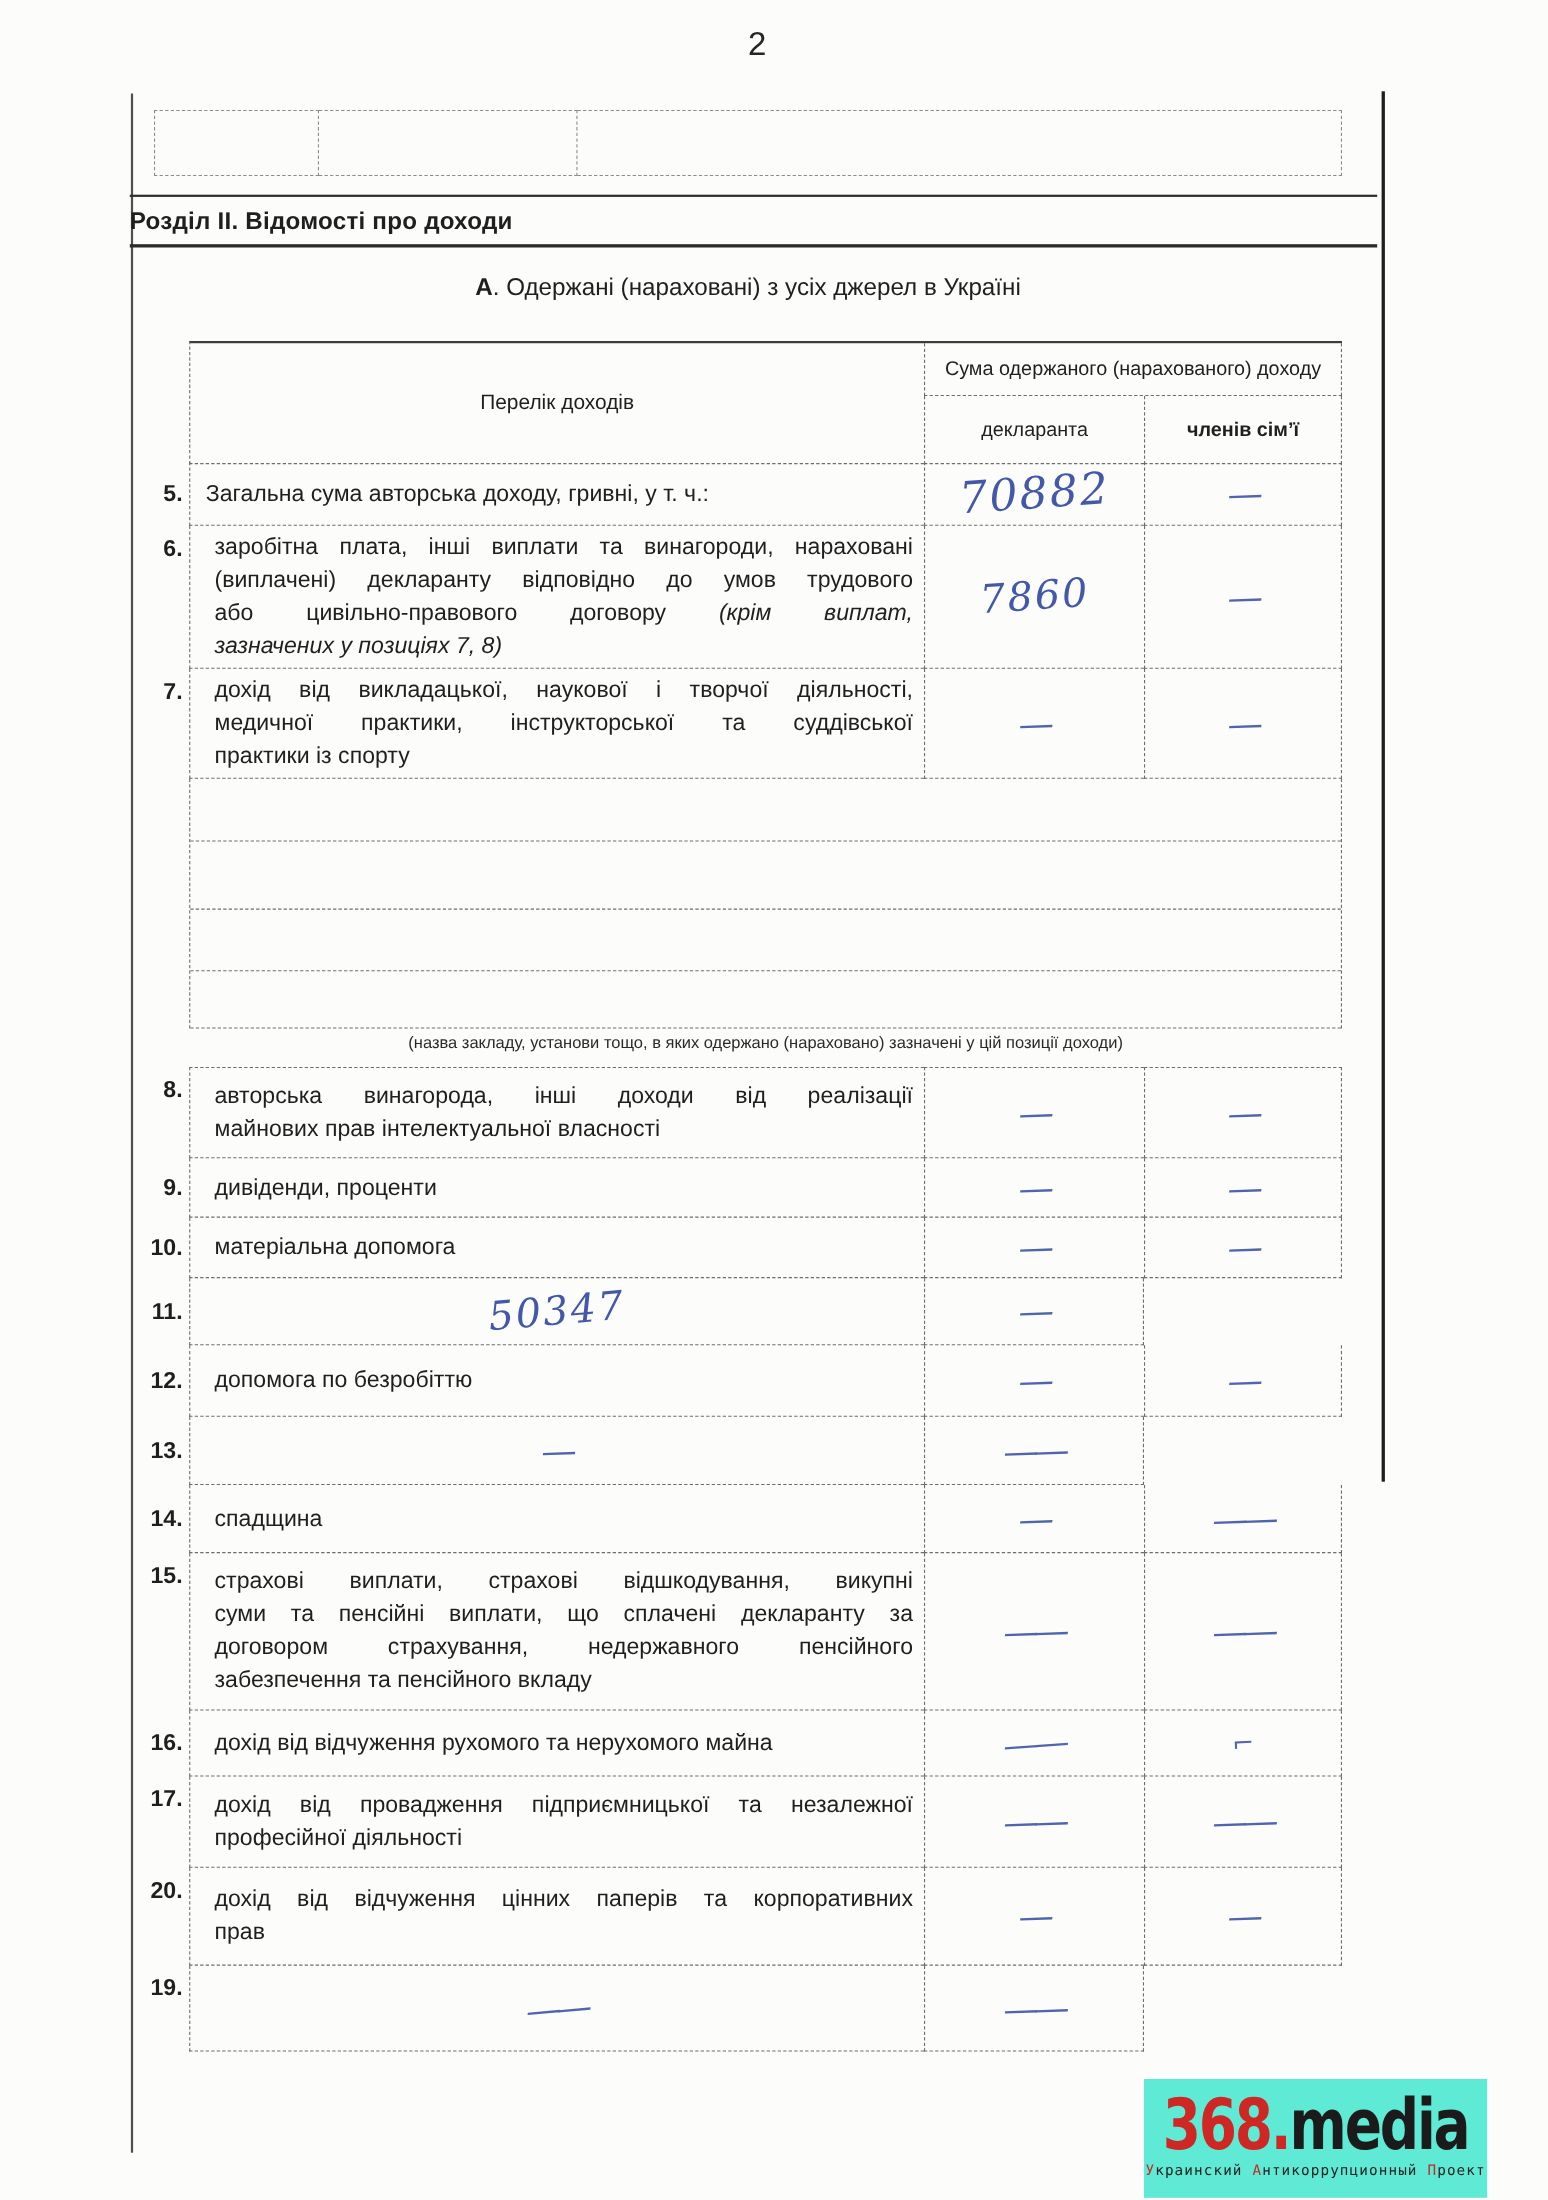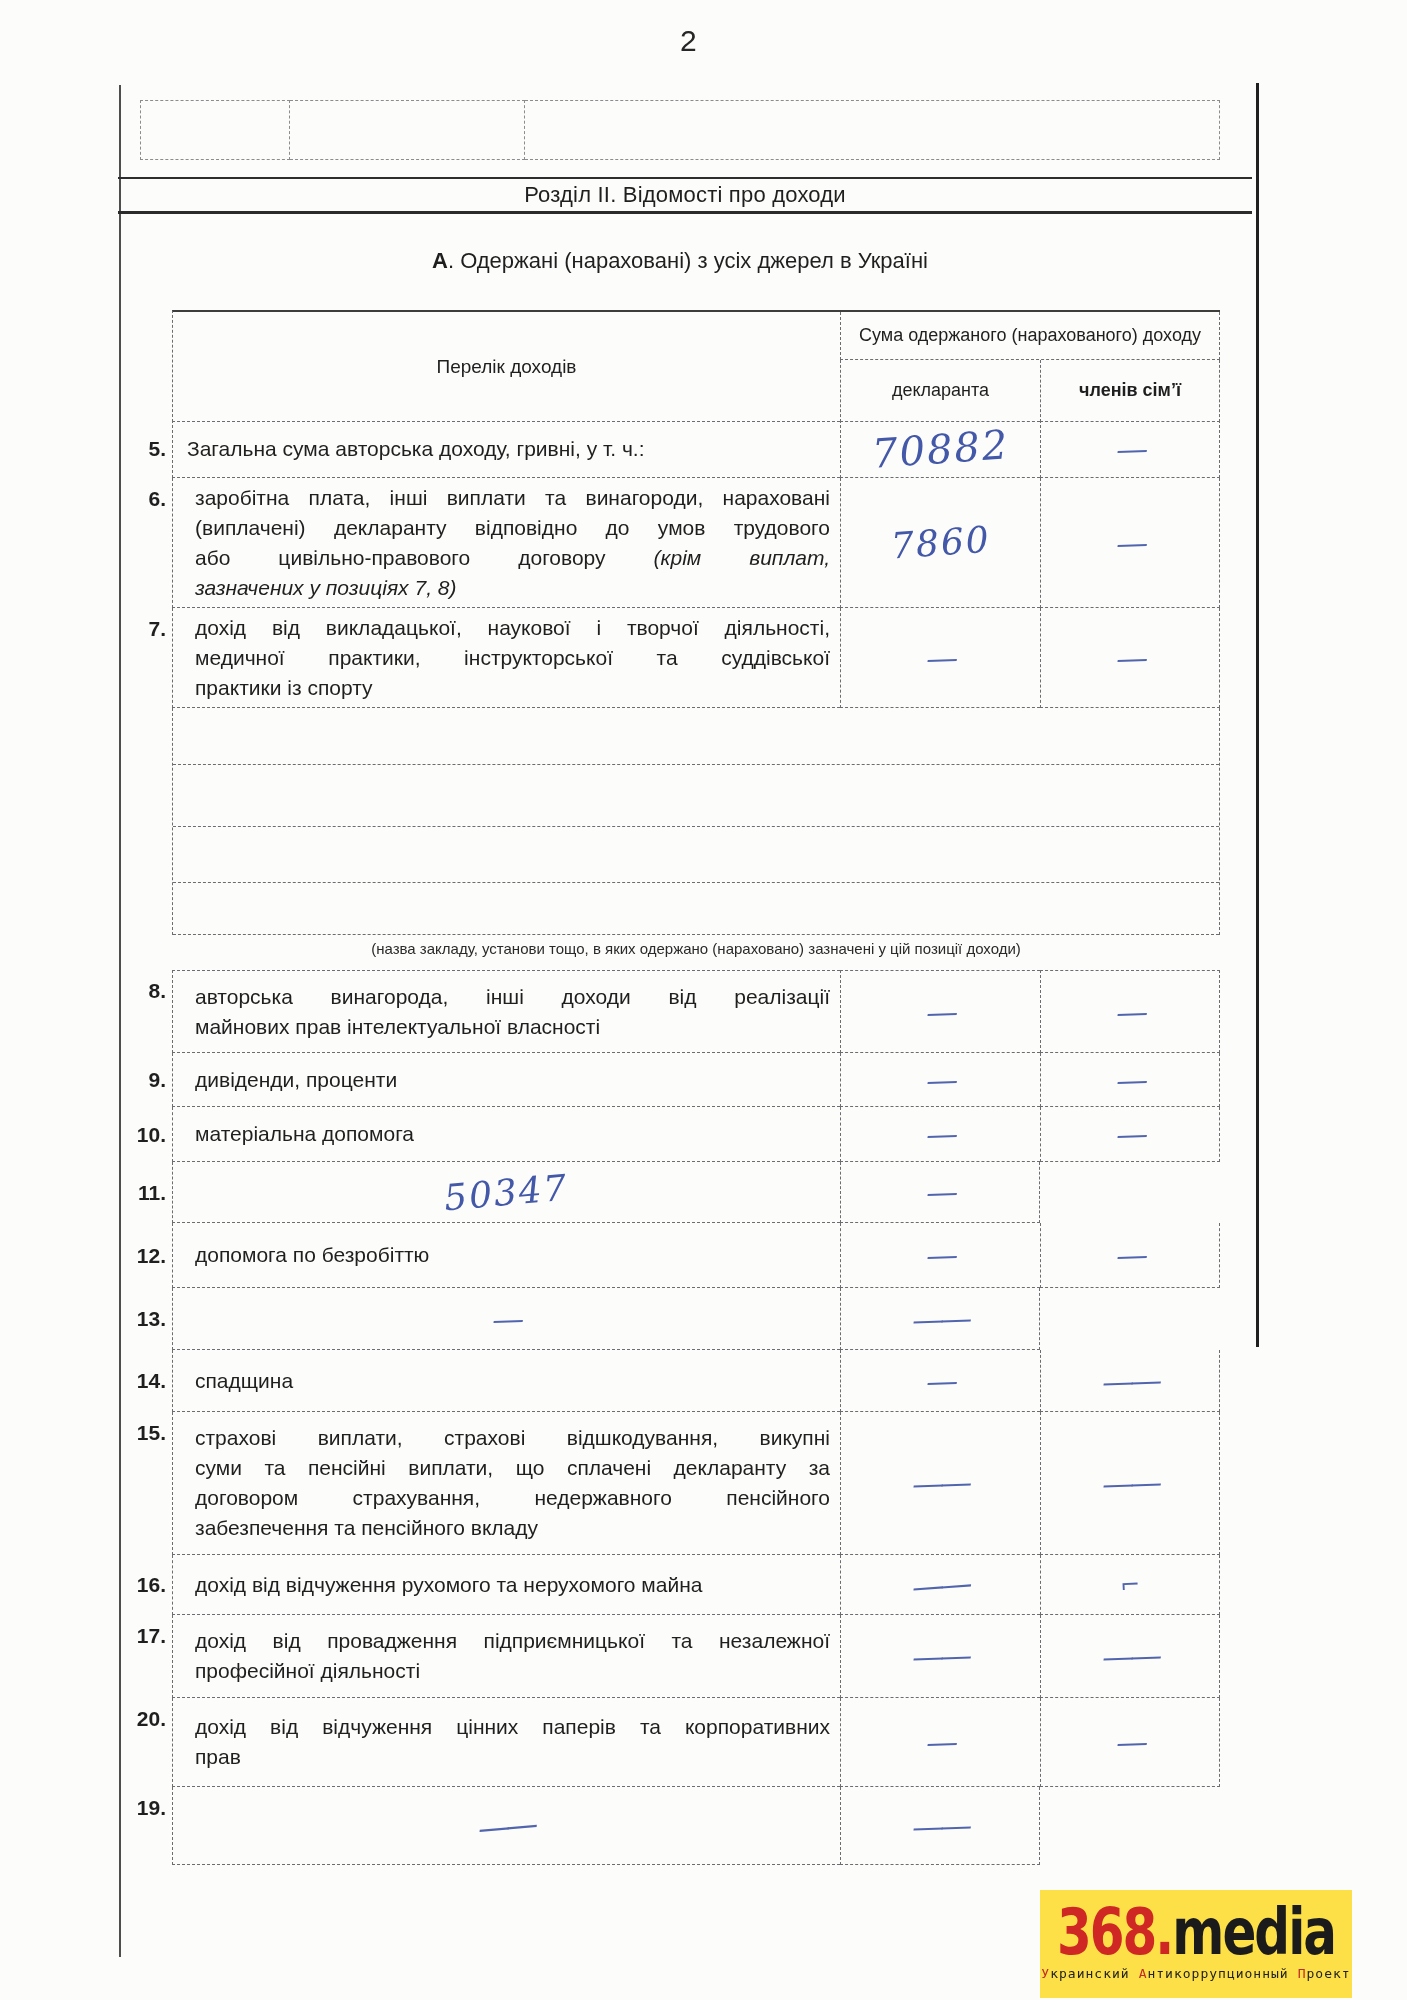--- a/index.html
+++ b/index.html
@@ -13,24 +13,24 @@
   
   #page-number{left:680px; top:24px; font-size:30px; color:#262626;}
   #left-border{left:119px; top:85px; width:2px; height:1872px; background:#4e4e4e;}
   #right-artifact{left:1256px; top:83px; width:3px; height:1264px; background:#1f1f1f;}
   
   #top-strip{left:140px; top:100px; width:1080px; height:60px; display:grid;
     grid-template-columns:150px 235px 695px;}
   #top-strip .cell{border:1px dashed #8a8c8e; border-left:none; box-sizing:border-box;}
   #top-strip .cell:first-child{border-left:1px dashed #8a8c8e;}
   
-  #section-band{left:118px; top:177px; width:1134px; height:37px; box-sizing:border-box;
+  #section-band{left:118px; top:177px; width:1134px; height:48px; box-sizing:border-box;
     border-top:2px solid #2d2d2d; border-bottom:3px solid #2b2b2b;
-    display:flex; align-items:center; justify-content:center;
-    font-size:22px; font-weight:normal; letter-spacing:.2px;}
+    display:flex; align-items:center; justify-content:flex-start;
+    font-size:22px; font-weight:bold; letter-spacing:.2px;}
   
   #subsection{left:140px; top:248px; width:1080px; text-align:center; font-size:22px;}
   #subsection b{font-weight:bold;}
   
   .tblock{left:140px; width:1080px;}
   .row{display:grid; grid-template-columns:32px 668px 200px 180px; box-sizing:border-box;}
   .row > div{box-sizing:border-box;}
   .num{display:flex; align-items:center; justify-content:flex-end; padding-right:6px;
     font-weight:bold; font-size:21px;}
   .row.multi .num{align-items:flex-start; padding-top:9px;}
@@ -60,21 +60,21 @@
   #empty-block .erow{border-bottom:1px dashed #6b6d70; box-sizing:border-box;}
   
   #caption{left:172px; top:940px; width:1048px; text-align:center; font-size:15px; color:#2a2a2a;}
   
   .hw{font-family:"DejaVu Serif", serif; font-style:italic; color:#4358a8;}
   .hw-num{font-size:40px; letter-spacing:2px; transform:rotate(-4deg); white-space:nowrap;}
   .hw-num.sm{font-size:36px;}
   .hw-mark{font-size:32px; letter-spacing:-.12em; transform:rotate(-2deg); opacity:.92; white-space:nowrap;}
   .hw-mark.tick{font-size:24px; letter-spacing:0; transform:rotate(-3deg);}
   
-  #watermark{left:1040px; top:1890px; width:312px; height:108px; background:#fde047;
+  #watermark{left:1040px; top:1890px; width:312px; height:108px; background:#5eead4;
     display:flex; flex-direction:column; align-items:center; justify-content:center;}
   #logo-line{font-family:"DejaVu Sans", sans-serif; font-weight:900; font-size:50px;
     letter-spacing:-2px; transform:scaleY(1.28); line-height:1; white-space:nowrap;}
   #logo-line .red{color:#cf2723;}
   #logo-line .blk{color:#1b1b1b;}
   #tagline{margin-top:9px; font-family:"DejaVu Sans Mono", monospace; font-size:13px;
     letter-spacing:1px; white-space:nowrap; color:#222;}
   #tagline .red{color:#c22a26;}
   #tagline .w{margin-left:9px;}
 </style>

